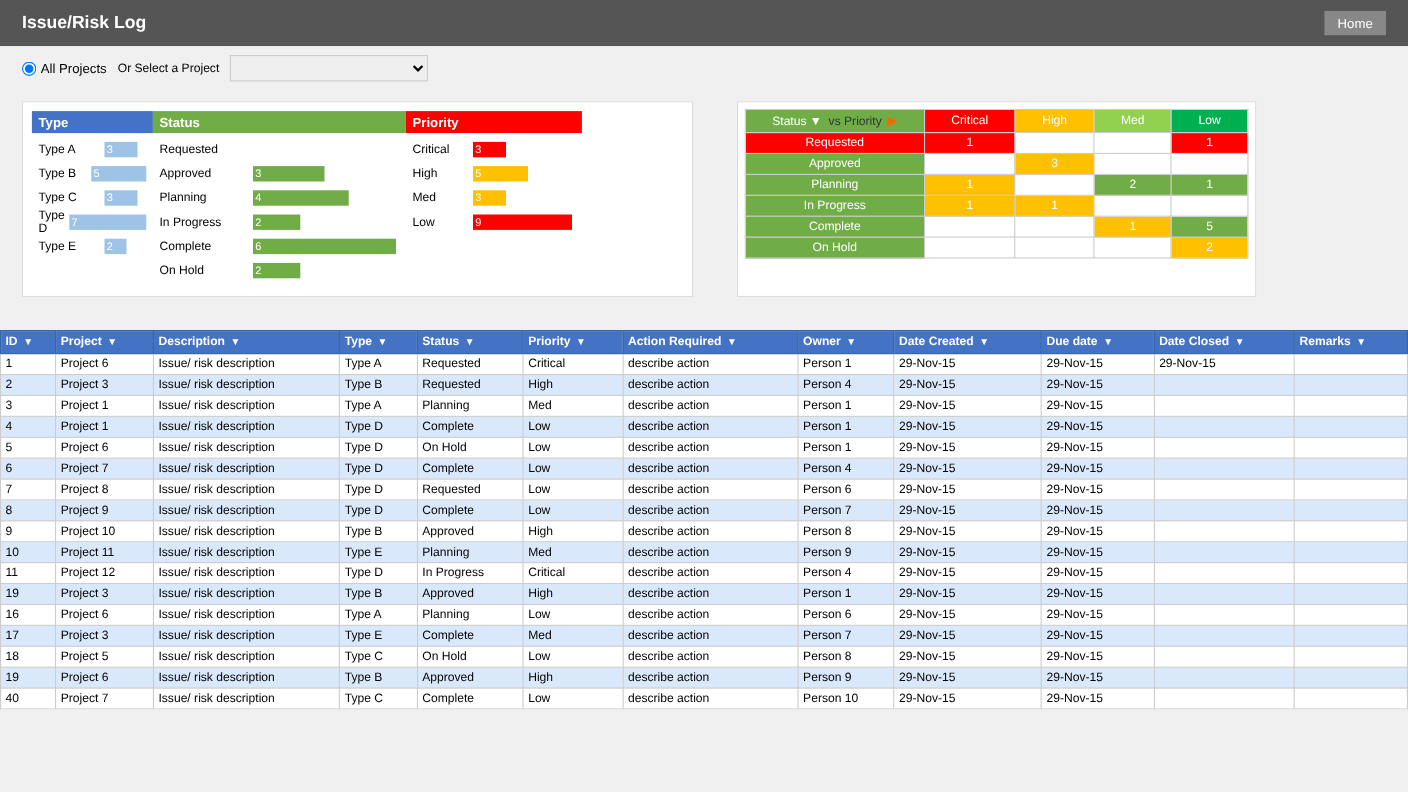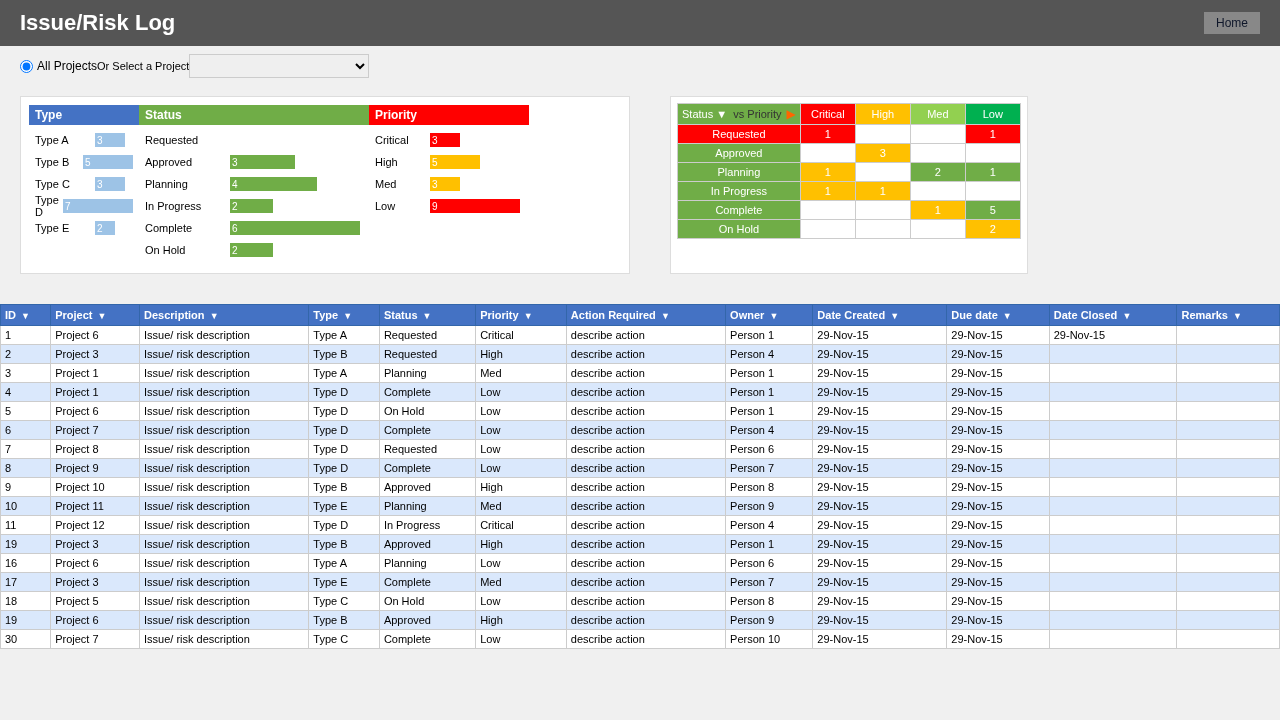--- a/index.html
+++ b/index.html
@@ -1,24 +1,24 @@
 <!DOCTYPE html>
 <html><head>
   <meta charset="utf-8">
   <style>
     * { box-sizing: border-box; margin: 0; padding: 0; }
     body { font-family: Arial, sans-serif; font-size: 11px; background: #f0f0f0; }
 
     
     .header { background: #555; padding: 10px 20px; display: flex; align-items: center; justify-content: space-between; }
-    .header h1 { color: white; font-size: 22px; font-weight: bold; }
-    .home-btn { background: #888; color: #0f172a; border: none; padding: 4px 12px; cursor: pointer; font-size: 12px; }
+    .header h1 { color: white; font-size: 16px; font-weight: bold; }
+    .home-btn { background: #888; color: #ffffff; border: none; padding: 4px 12px; cursor: pointer; font-size: 12px; }
 
     
-    .filter-bar { background: #f0f0f0; padding: 8px 20px; display: flex; align-items: center; gap: 0; }
+    .filter-bar { background: #f0f0f0; padding: 8px 20px; display: flex; align-items: center; gap: 10px; }
     .filter-bar label { display: flex; align-items: center; gap: 4px; font-size: 12px; }
     .filter-bar select { padding: 3px; border: 1px solid #ccc; font-size: 12px; width: 180px; }
 
     
     .charts-area { background: #f0f0f0; padding: 10px 20px 20px 20px; display: flex; gap: 40px; }
 
     
     .left-chart { background: white; border: 1px solid #ddd; padding: 8px; min-width: 610px; }
     .chart-header-row { display: flex; }
     .chart-col-type { background: #4472C4; color: white; font-weight: bold; width: 110px; padding: 3px 6px; font-size: 12px; }
@@ -39,21 +39,21 @@
     .status-bar { height: 14px; display: flex; align-items: center; padding-left: 2px; font-size: 10px; color: white; background: #70AD47; }
 
     .priority-col { width: 160px; padding: 4px 6px; }
     .priority-row { display: flex; align-items: center; height: 22px; font-size: 11px; }
     .priority-label { width: 55px; }
     .priority-bar { height: 14px; display: flex; align-items: center; padding-left: 2px; font-size: 10px; }
 
     
     .right-chart { background: white; border: 1px solid #ddd; padding: 6px; font-size: 11px; }
     .matrix-table { border-collapse: collapse; }
-    .matrix-table th, .matrix-table td { border: 1px solid #ccc; padding: 3px 4px; text-align: center; min-width: 55px; font-size: 11px; }
+    .matrix-table th, .matrix-table td { border: 1px solid #ccc; padding: 3px 24px; text-align: center; min-width: 55px; font-size: 11px; }
     .matrix-table th { font-weight: normal; }
     .th-status { background: #70AD47; color: white; text-align: left; padding-left: 6px; }
     .th-critical { background: #FF0000; color: white; }
     .th-high { background: #FFC000; color: white; }
     .th-med { background: #92D050; color: white; }
     .th-low { background: #00B050; color: white; }
     .row-requested { background: #FF0000; color: white; text-align: left; }
     .row-approved { background: #70AD47; color: white; text-align: left; }
     .row-planning { background: #70AD47; color: white; text-align: left; }
     .row-inprogress { background: #70AD47; color: white; text-align: left; }
@@ -505,21 +505,21 @@
           <td>Approved</td>
           <td>High</td>
           <td>describe action</td>
           <td>Person 9</td>
           <td>29-Nov-15</td>
           <td>29-Nov-15</td>
           <td></td>
           <td></td>
         </tr>
         <tr>
-          <td>30</td>
+          <td>40</td>
           <td>Project 7</td>
           <td>Issue/ risk description</td>
           <td>Type C</td>
           <td>Complete</td>
           <td>Low</td>
           <td>describe action</td>
           <td>Person 10</td>
           <td>29-Nov-15</td>
           <td>29-Nov-15</td>
           <td></td>

